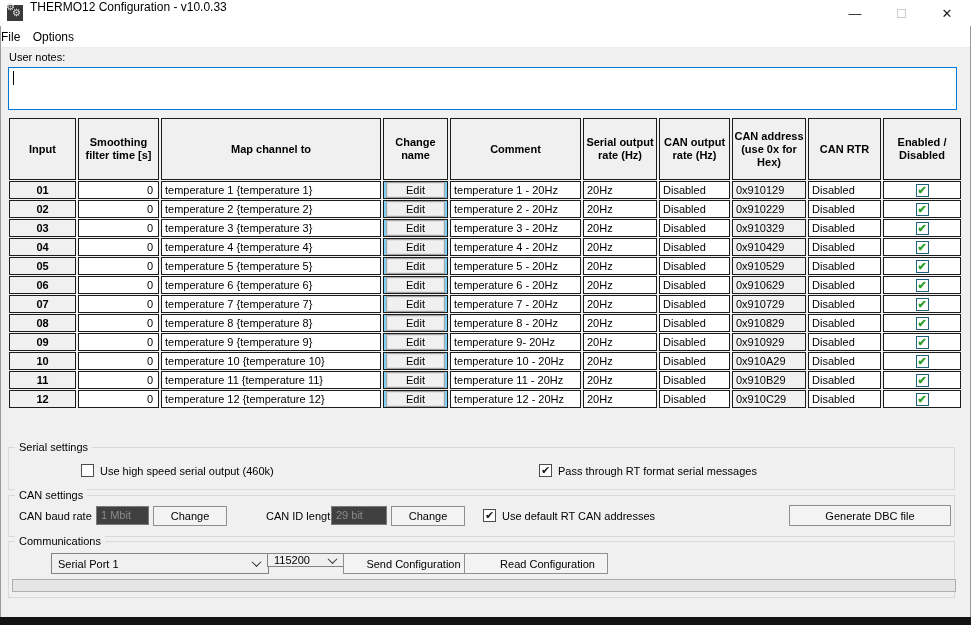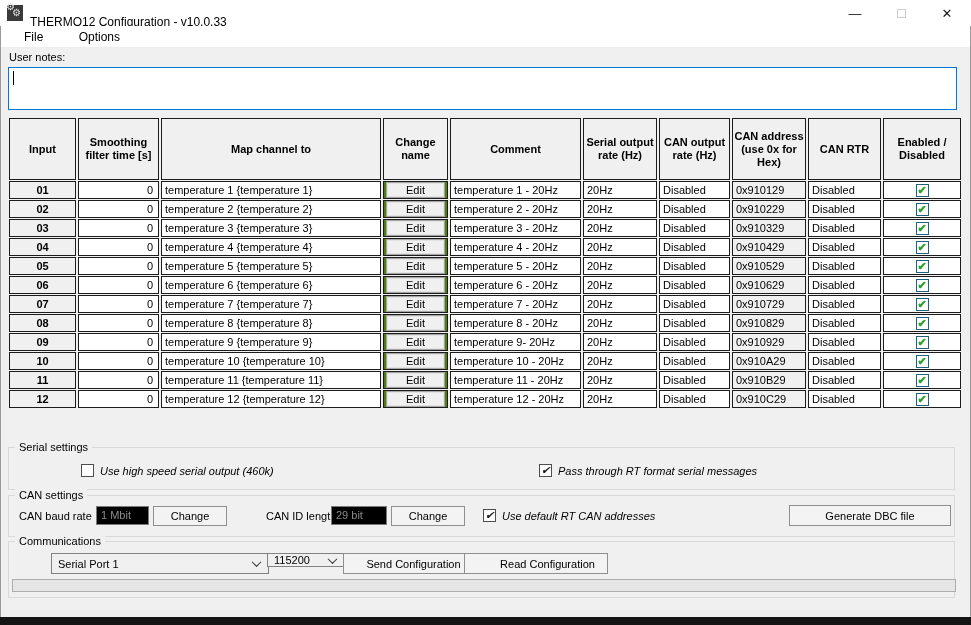--- a/index.html
+++ b/index.html
@@ -8,53 +8,53 @@
     position: relative; width: 971px; height: 625px;
     background: #f0f0f0; overflow: hidden;
     font-family: "Liberation Sans", sans-serif; color:#000;
     outline: 1px solid #9a9a9a; outline-offset: -1px;
   }
   
   .titlebar { position:absolute; top:0; left:0; right:0; height:26px; background:#fff; }
   .app-icon { position:absolute; left:7px; top:5px; width:16px; height:16px; background:#3a3a3a; }
   .app-icon .g1 { position:absolute; left:-1px; top:-4px; font-size:10px; color:#e0e0e0; }
   .app-icon .g2 { position:absolute; left:5px; top:2px; font-size:10px; color:#e0e0e0; }
-  .title-text { position:absolute; left:30px; top:15px; font-size:12px; white-space:nowrap; }
+  .title-text { position:absolute; left:30px; top:0; font-size:12px; white-space:nowrap; }
   .win-controls { position:absolute; right:1px; top:0; height:26px; display:flex; }
   .win-btn { width:46px; height:26px; display:flex; align-items:center; justify-content:center; font-size:13px; color:#1a1a1a; }
   .maxbox { width:9px; height:9px; border:1px solid #cccccc; background:#fff; }
   
   .menubar { position:absolute; top:26px; left:1px; right:1px; height:22px; background:#fff; font-size:12px; border-bottom:1px solid #ededed; }
-  .menu-item { display:inline-block; padding:4px 9px 0 23px; height:22px; }
+  .menu-item { display:inline-block; padding:4px 9px 0 0; height:22px; }
   
   .usernotes-label { position:absolute; left:9px; top:51px; font-size:11px; }
   .usernotes-box { position:absolute; left:8px; top:67px; width:949px; height:43px; background:#fff; border:1px solid #0078d7; }
   .caret { position:absolute; left:4px; top:3px; width:1px; height:14px; background:#000; animation: blink 1.1s steps(1) infinite; }
   @keyframes blink { 50% { opacity:0; } }
   
   table.grid { position:absolute; left:7px; top:117px; width:956px; border-collapse:separate; border-spacing:2px 1px; table-layout:fixed; font-size:11px; }
   .grid th { height:62px; background:#f0f0f0; border:1px solid #1c1c1c; font-weight:bold; font-size:11px; line-height:13px; padding:0 1px; text-align:center; vertical-align:middle; }
   .grid td { height:18px; background:#fff; border:1px solid #1c1c1c; padding:0 3px; overflow:hidden; white-space:nowrap; vertical-align:middle; }
   .grid td.c-input { background:#f0f0f0; font-weight:bold; text-align:center; }
   .grid td.c-smooth { text-align:right; padding-right:5px; }
   .grid td.c-canaddr { background:#f0f0f0; }
-  .grid td.c-change { background:#4d7c0f; padding:0 2px; }
+  .grid td.c-change { background:#7dd3fc; padding:0 2px; }
   .grid td.c-enabled { text-align:center; }
   .edit-btn { display:block; width:100%; height:16px; font-family:inherit; font-size:11px; line-height:12px; background:#f0f0f0; border:1px solid #a6a6a6; box-shadow: inset 0 0 0 1px #e2e2e2; color:#000; }
   .gridcheck { display:inline-block; width:13px; height:13px; border:1px solid #1f627f; background:#fff; color:#2ca02c; font-size:11px; line-height:11px; font-weight:bold; vertical-align:middle; overflow:hidden; }
   
   .groupbox { position:absolute; border:1px solid #d9d9d9; }
   .group-label { position:absolute; top:-7px; left:6px; background:#f0f0f0; padding:0 4px; font-size:11px; white-space:nowrap; }
   .gb-serial { left:8px; top:447px; width:947px; height:43px; }
   .gb-can    { left:8px; top:495px; width:947px; height:42px; }
   .gb-comm   { left:8px; top:541px; width:947px; height:57px; }
   
-  .checkrow { position:absolute; display:flex; align-items:center; gap:6px; font-size:11px; white-space:nowrap;font-style:italic; }
+  .checkrow { position:absolute; display:flex; align-items:center; gap:6px; font-size:11px; white-space:nowrap; }
   .wincheck { width:13px; height:13px; border:1px solid #4d4d4d; background:#fff; flex:none; position:relative; font-size:11px; line-height:10px; color:#1a1a1a; text-align:center; overflow:hidden; }
-  .field { position:absolute; background:#000000; border:1px solid #7a7a7a; color:#8a8a8a; font-size:11px; padding:2px 0 0 4px; white-space:nowrap; overflow:hidden; }
+  .field { position:absolute; background:#404040; border:1px solid #7a7a7a; color:#8a8a8a; font-size:11px; padding:2px 0 0 4px; white-space:nowrap; overflow:hidden; }
   .btn { position:absolute; background:#f3f3f3; border:1px solid #8f8f8f; font-family:inherit; font-size:11px; color:#000; display:flex; align-items:center; justify-content:center; white-space:nowrap; }
   .inline-label { position:absolute; font-size:11px; white-space:nowrap; }
   .combo { position:absolute; background:#f0f0f0; border:1px solid #828282; font-size:11px; display:flex; align-items:center; padding-left:6px; white-space:nowrap;margin-left:40px; }
   .chev { margin-left:auto; margin-right:8px; width:7px; height:7px; border-left:1px solid #333; border-bottom:1px solid #333; transform: rotate(-45deg) translate(1px,-1px); flex:none; }
   .progress { position:absolute; left:3px; top:37px; width:944px; height:13px; background:#e5e5e5; border:1px solid #aeaeae; }
   
   .taskbar-strip { position:absolute; left:0; bottom:0; width:971px; height:8px; background:#141414; }
 </style>
 </head>
 <body>

